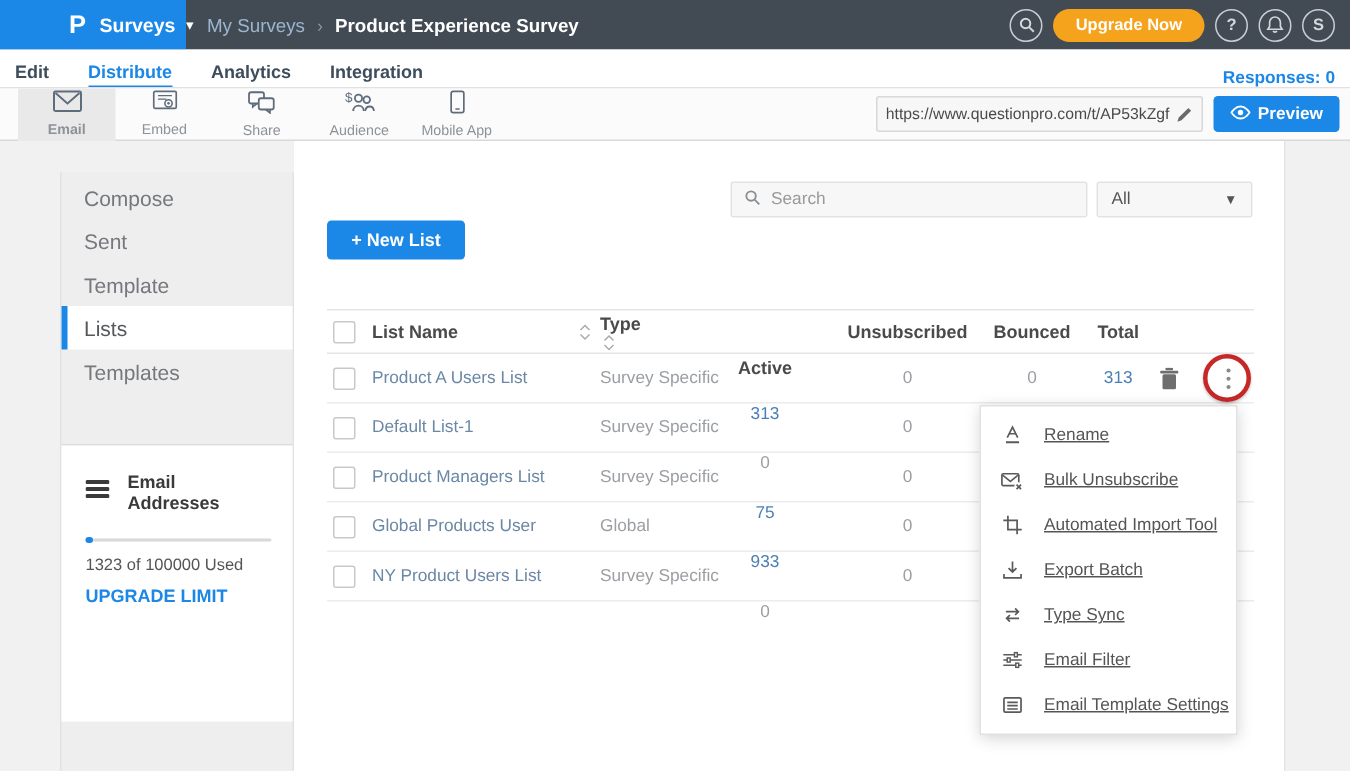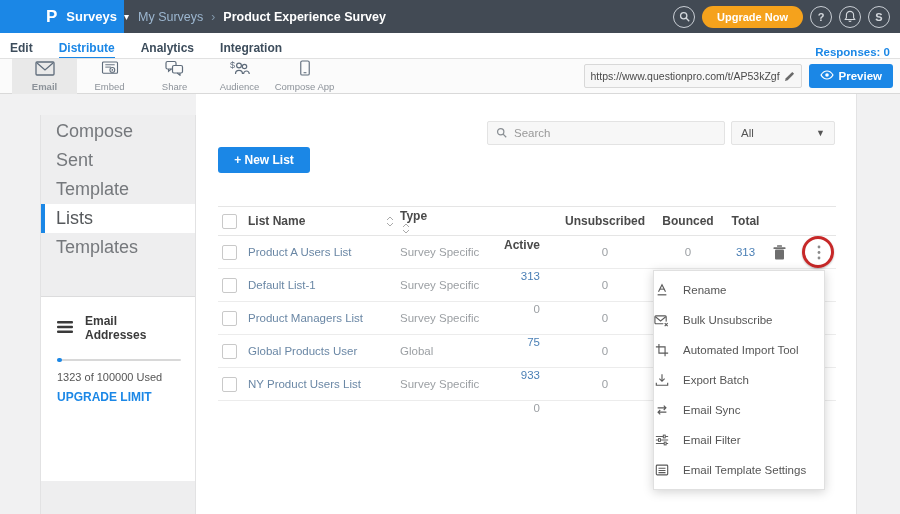--- a/index.html
+++ b/index.html
@@ -39,21 +39,21 @@
   .pencil { cursor:pointer; display:flex; }
   .preview-btn { height:24px; background:#1b87e6; border:none; border-radius:3px; color:#fff; font-size:11.5px; font-weight:600; display:flex; align-items:center; gap:5px; padding:0 11px; cursor:pointer; }
 
   
   .content { position:absolute; left:0; top:94px; width:900px; height:420px; }
   .main-panel { position:absolute; left:196px; top:0; width:661px; height:420px; background:#fff; border-right:1px solid #e3e3e4; }
 
   
   .sidebar { position:absolute; left:40px; top:21px; width:156px; height:399px; background:#eeeeef; border-left:1px solid #e2e2e3; border-right:1px solid #e2e2e3; }
   .side-menu { padding-top:2px; }
-  .side-item { height:29px; display:flex; align-items:center; padding-left:15px; font-size:18px; color:#75787c; cursor:pointer; }
+  .side-item { height:29px; display:flex; align-items:center; padding-left:15px; font-size:14px; color:#75787c; cursor:pointer; }
   .side-item.active { background:#fff; color:#55585b; border-left:4px solid #1b87e6; padding-left:11px; }
   .side-divider { border-top:1px solid #dcdcdd; margin:34px 0 0 0; }
   .email-panel { background:#fff; height:184px; padding:17px 14px 0 16px; }
   .email-panel-head { display:flex; align-items:center; gap:12px; color:#3a3a3a; }
   .email-panel-title { font-size:12px; font-weight:700; }
   .progress { margin-top:17px; width:124px; height:2px; background:#d8d8d8; border-radius:1px; position:relative; }
   .progress-fill { position:absolute; left:0; top:-1px; height:4px; width:5px; background:#1b87e6; border-radius:2px; }
   .usage { margin-top:10px; font-size:11px; color:#555; }
   .upgrade-link { margin-top:7px; font-size:12px; font-weight:700; color:#1b87e6; cursor:pointer; }
 
@@ -67,40 +67,40 @@
 
   
   .list-table { position:absolute; left:22px; top:112px; width:618px; }
   .tr { display:flex; align-items:center; height:33px; border-bottom:1px solid #ececec; position:relative; }
   .tr.head { height:30px; border-top:1px solid #e5e5e5; border-bottom:1px solid #e5e5e5; }
   .cell { font-size:11.5px; }
   .c-cb { width:30px; padding-left:4px; }
   .checkbox { width:15px; height:15px; border:1px solid #c9c9c9; border-radius:2px; background:#fff; cursor:pointer; }
   .c-name { width:152px; display:flex; align-items:center; }
   .c-type { width:80px; }
-  .c-active { width:60px; text-align:right;margin-top:48px; }
+  .c-active { width:60px; text-align:center;margin-top:48px; }
   .sp1 { width:25px; } .sp2 { width:8px; }
   .c-unsub { width:80px; text-align:center; }
   .c-bounced { width:70px; text-align:center; }
   .c-total { width:45px; text-align:center; }
   .head .cell { font-weight:700; color:#4a4a4a; font-size:12px; }
   .sort { color:#aaa; margin-left:auto; margin-right:6px; display:flex; cursor:pointer; }
   .sort2 { color:#aaa; margin-left:2px; display:flex; cursor:pointer; }
   .link-name { color:#6a87a5; cursor:pointer; }
   .type-txt { color:#9b9fa3; }
   .num { color:#4a7fb5; cursor:pointer; }
   .num.zero { color:#9b9fa3; cursor:default; }
   .row-actions { position:absolute; left:555px; top:0; height:33px; display:flex; align-items:center; gap:17px; }
   .trash { color:#6e6e6e; cursor:pointer; display:flex; }
   .dots-wrap { position:relative; width:32px; height:32px; display:flex; align-items:center; justify-content:center; cursor:pointer; }
   .red-circle { position:absolute; left:-1px; top:-1px; width:32px; height:32px; border:3.5px solid #c62828; border-radius:50%; box-shadow:0 1px 2px rgba(0,0,0,.25); pointer-events:none; }
 
   
   .ctx-menu { position:absolute; left:457px; top:176px; width:172px; background:#fff; border:1px solid #e0e0e0; box-shadow:0 2px 10px rgba(0,0,0,.18); z-index:10; padding:4px 0; }
-  .ctx-item { height:30px; display:flex; align-items:center; gap:14px; font-size:11.5px; color:#555; cursor:pointer; }
+  .ctx-item { height:30px; display:flex; align-items:center; gap:14px; padding-left:13px; font-size:11.5px; color:#555; cursor:pointer;text-decoration:underline; }
   .ctx-icon { color:#5a5a5a; display:flex; width:15px; justify-content:center; }
 </style>
 </head>
 <body>
 
 <div class="stage">
 
   <div class="topbar">
     <div class="logo-box">
       <span class="logo-p">P</span>
@@ -176,21 +176,21 @@
               <path d="M5.5 14c0-2.2 1.6-3.6 3.5-3.6s3.5 1.4 3.5 3.6" fill="none" stroke="currentColor" stroke-width="1.2"></path>
               <path d="M13.5 14c.2-1.8 1.4-3 3-3 1.4 0 2.6 1.2 2.8 3" fill="none" stroke="currentColor" stroke-width="1.2"></path>
             </svg></span>
         <span class="t-label">Audience</span>
       </div>
       <div class="tool-tab">
         <span><svg width="12" height="16" viewBox="0 0 12 17">
               <rect x="1.5" y="1" width="9" height="15" rx="1.5" fill="none" stroke="currentColor" stroke-width="1.2"></rect>
               <path d="M4.5 13.5h3" stroke="currentColor" stroke-width="1.1"></path>
             </svg></span>
-        <span class="t-label">Compose App</span>
+        <span class="t-label">Mobile App</span>
       </div>
     </div>
     <div class="toolbar-right">
       <div class="url-box">
         <span class="url-text">https://www.questionpro.com/t/AP53kZgfo</span>
         <span class="pencil">
             <svg width="11" height="11" viewBox="0 0 12 12">
               <path d="M1 11l1-3 7-7 2 2-7 7-3 1z" fill="#6a6a6a"></path>
             </svg>
           </span>
@@ -381,21 +381,21 @@
             </span>
           <span>Export Batch</span>
         </div>
         <div class="ctx-item">
           <span class="ctx-icon">
               <svg width="14" height="14" viewBox="0 0 16 16">
                 <path d="M3 5.5h9M10 3l2.5 2.5L10 8" fill="none" stroke="currentColor" stroke-width="1.3"></path>
                 <path d="M13 10.5H4M6 8l-2.5 2.5L6 13" fill="none" stroke="currentColor" stroke-width="1.3"></path>
               </svg>
             </span>
-          <span>Email Sync</span>
+          <span>Type Sync</span>
         </div>
         <div class="ctx-item">
           <span class="ctx-icon">
               <svg width="14" height="14" viewBox="0 0 16 16">
                 <path d="M1 4h14M1 8h14M1 12h14" stroke="currentColor" stroke-width="1.1"></path>
                 <rect x="9.5" y="2.4" width="2.2" height="3.2" fill="#fff" stroke="currentColor" stroke-width="1.1"></rect>
                 <rect x="4" y="6.4" width="2.2" height="3.2" fill="#fff" stroke="currentColor" stroke-width="1.1"></rect>
                 <rect x="10.5" y="10.4" width="2.2" height="3.2" fill="#fff" stroke="currentColor" stroke-width="1.1"></rect>
               </svg>
             </span>

